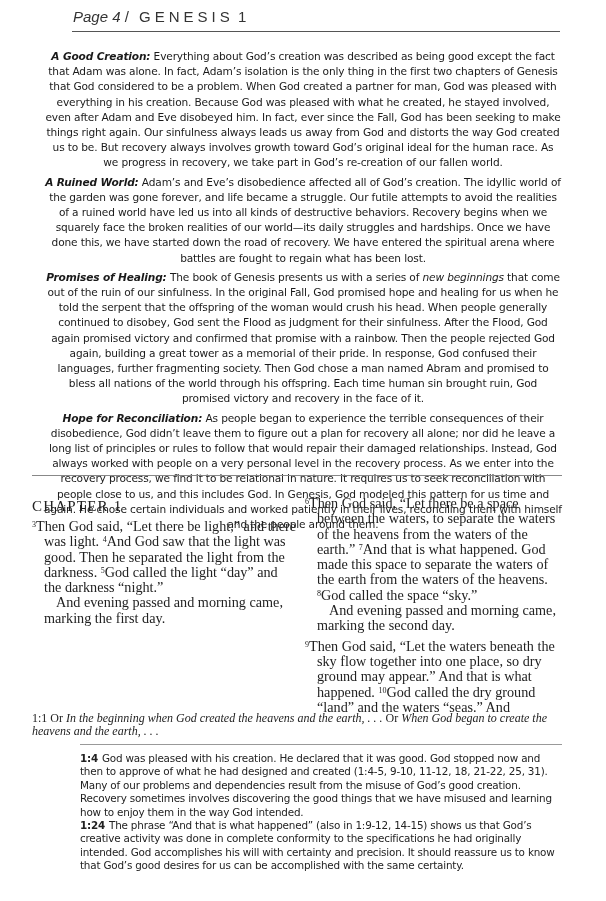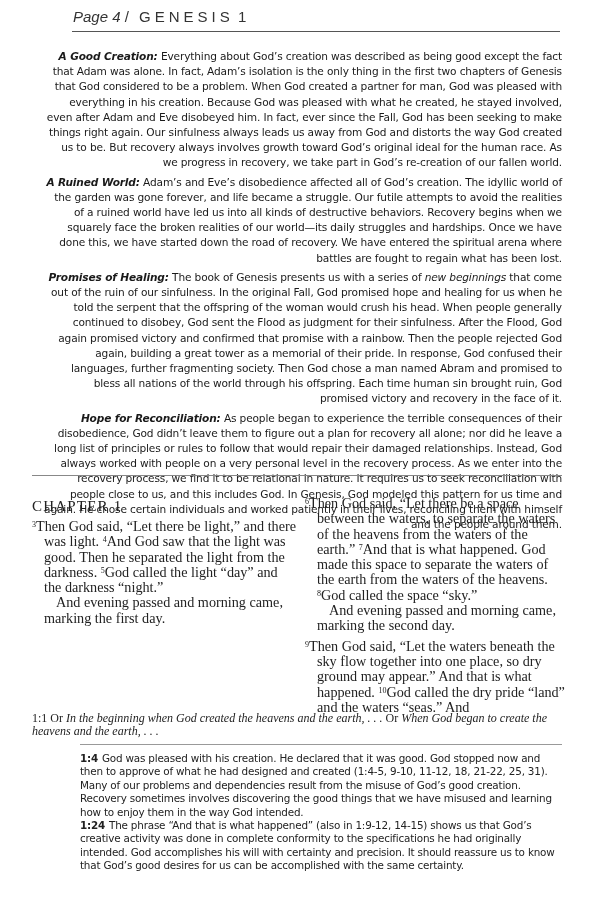--- a/index.html
+++ b/index.html
@@ -6,21 +6,21 @@
   body { width: 606px; height: 901px; position: relative; overflow: hidden; color: #1a1a1a; }
   .page { position: absolute; left: 0; top: 0; width: 576px; height: 901px; }
 
   .running-head { position: absolute; left: 73px; top: 8px; font-family: "Liberation Sans", sans-serif; font-size: 15px; color: #333; letter-spacing: 0; }
   .running-head .pg { font-style: italic; }
   .running-head .book { letter-spacing: 4px; margin-left: 6px; }
   .head-rule { position: absolute; left: 72px; top: 31px; width: 488px; height: 0; border-top: 1.5px solid #555; }
 
   .themes { position: absolute; left: 32px; top: 49px; width: 530px; font-family: "DejaVu Sans", sans-serif; font-size: 10.6px; line-height: 15.2px; letter-spacing: -0.15px; }
   .themes h2 { margin: 0 0 0 0; font-family: "DejaVu Sans", sans-serif; font-weight: bold; font-size: 15px; line-height: 19px; letter-spacing: -0.2px; }
-  .themes p { margin: 0 0 4px 12px; text-align: right; }
+  .themes p { margin: 0 0 4px 12px; text-align: center; }
   .themes .lead { font-weight: bold; font-style: italic; }
   .themes em { font-style: italic; }
 
   .mid-rule { position: absolute; left: 32px; top: 475px; width: 530px; border-top: 1px solid #888; }
 
   .col { position: absolute; font-family: "Liberation Serif", serif; font-size: 14.2px; line-height: 15.3px; color: #222; }
   .col-left { left: 32px; top: 498px; width: 265px; }
   .col-right { left: 305px; top: 496px; width: 262px; }
   .chapter { font-family: "Liberation Serif", serif; font-size: 15px; letter-spacing: 1.2px; line-height: 16px; }
   .sect { font-family: "DejaVu Sans", sans-serif; font-weight: bold; font-size: 12.3px; line-height: 15px; }
@@ -77,21 +77,21 @@
     </p>
     <p class="cont">And evening passed and morning came, marking the first day.</p>
   </div>
 
   <div class="col col-right">
     <p class="verse first">
       <sup>6</sup><span>Then God said, “Let there be a space between the waters, to separate the waters of the heavens from the waters of the earth.” </span><sup>7</sup><span>And that is what happened. God made this space to separate the waters of the earth from the waters of the heavens. </span><sup>8</sup><span>God called the space “sky.”</span>
     </p>
     <p class="cont">And evening passed and morning came, marking the second day.</p>
     <p class="verse">
-      <sup>9</sup><span>Then God said, “Let the waters beneath the sky flow together into one place, so dry ground may appear.” And that is what happened. </span><sup>10</sup><span>God called the dry pride “land” and the waters “seas.” And</span>
+      <sup>9</sup><span>Then God said, “Let the waters beneath the sky flow together into one place, so dry ground may appear.” And that is what happened. </span><sup>10</sup><span>God called the dry ground “land” and the waters “seas.” And</span>
     </p>
   </div>
 
   <div class="footnote">
     <span class="ref">1:1</span><span> Or </span><em>In the beginning when God created the heavens and the earth, . . .</em><span> Or </span><em>When God began to create the heavens and the earth, . . .</em>
   </div>
 
   <div class="notes-rule"></div>
 
   <div class="notes">

